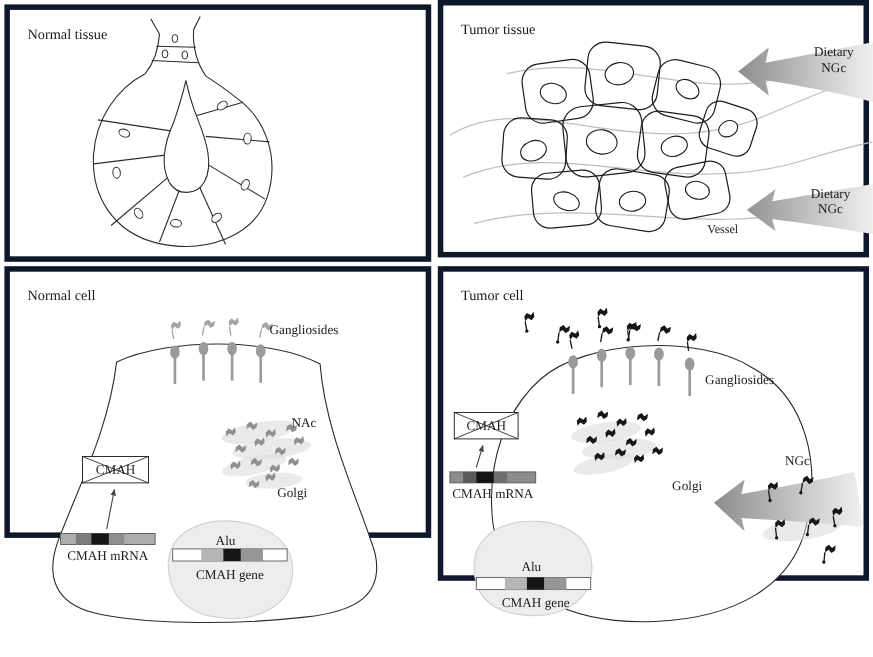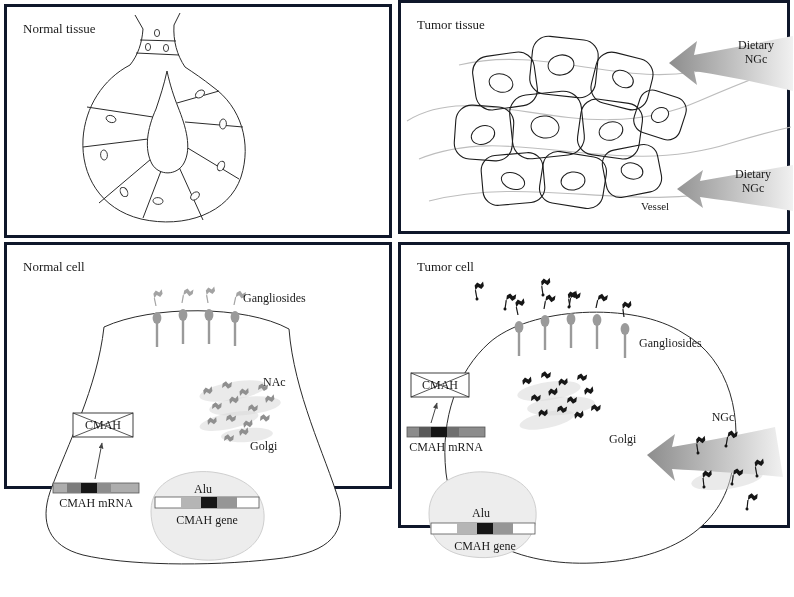--- a/index.html
+++ b/index.html
@@ -1,18 +1,18 @@
 <!DOCTYPE html>
 <html><head>
 <meta charset="utf-8">
 <style>
   html,body{margin:0;padding:0;background:#ffffff;}
   .fig{position:relative;width:794px;height:597px;background:#ffffff;overflow:hidden;
        font-family:"Liberation Serif","DejaVu Serif",serif;}
-  .panel{position:absolute;background:#ffffff;border:3px solid #0f172a;box-sizing:border-box;text-decoration:underline;}
+  .panel{position:absolute;background:#ffffff;border:5px solid #0f172a;box-sizing:border-box;text-decoration:underline;}
   svg{display:block;}
   text{font-family:"Liberation Serif","DejaVu Serif",serif;fill:#1a1a1a;}
   .t-title{font-size:13px;}
   .t-label{font-size:12px;}
   .t-small{font-size:11px;}
   .thin{stroke:#2b2b2b;stroke-width:1;fill:none;}
   .whitefill{fill:#ffffff;stroke:#2b2b2b;stroke-width:1;}
   .tnuc{fill:#fdfdfd;stroke:#2b2b2b;stroke-width:0.9;}
   .vessel{stroke:#bdbdbd;stroke-width:1.1;fill:none;}
   .tcell{fill:none;stroke:#1c1c1c;stroke-width:1.1;}

